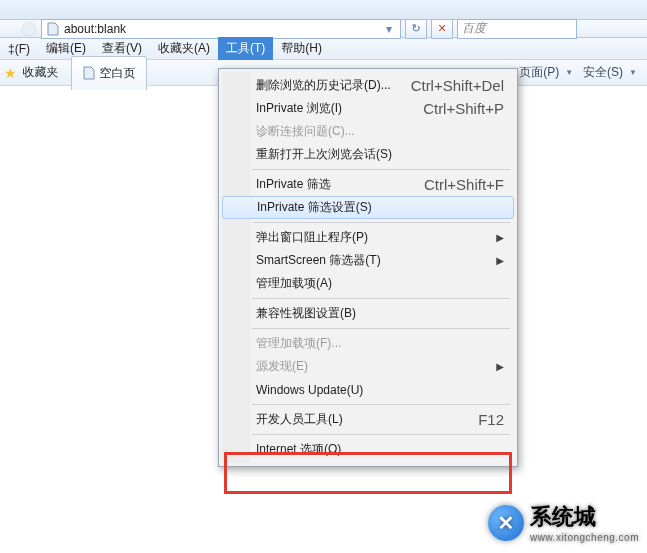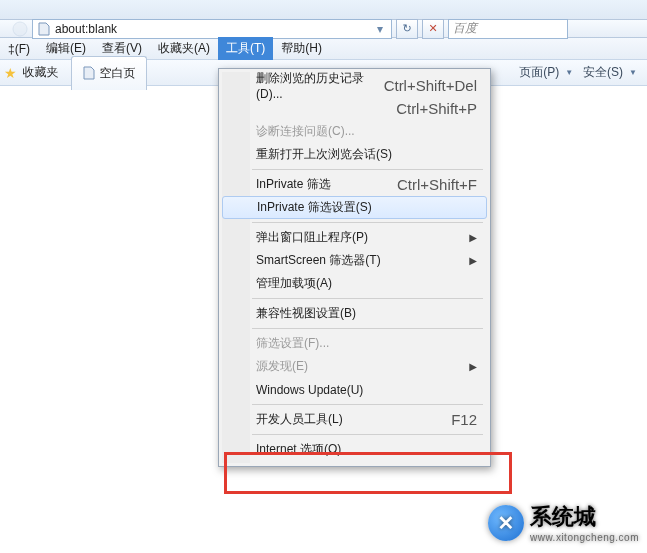--- a/index.html
+++ b/index.html
@@ -19,21 +19,21 @@
     height: 20px;
     background: linear-gradient(#eaf3fb, #dfe9f5);
     border-bottom: 1px solid #b7c8dd;
   }
   .addrbar {
     display: flex;
     align-items: center;
     height: 18px;
     background: linear-gradient(#f7fbff, #e7eef7);
     border-bottom: 1px solid #b8c9de;
-    padding: 0 12px;
+    padding: 0 21px;
     gap: 4px;
   }
   .nav-arrow { width:16px; height:16px; opacity:.4; }
   .url-box {
     flex: 0 0 360px;
     height: 20px;
     background: #fff;
     border: 1px solid #9db8d6;
     display: flex;
     align-items: center;
@@ -107,21 +107,21 @@
     gap:10px;
     padding-right:6px;
   }
   .right-tools .tool { display:flex; align-items:center; gap:6px; color:#3a4a5d; }
   .tri { font-size:8px; color:#5a7698; }
   
   .dropdown {
     position:absolute;
     left:218px;
     top:68px;
-    width:273px;
+    width:300px;
     background:#f2f2f2;
     border:1px solid #9aa7b7;
     box-shadow:2px 3px 8px rgba(0,0,0,.35);
     padding:3px;
   }
   .dd-inner {
     background:#f2f2f2;
     border-left:28px solid #ececec;
     padding:2px 0;
   }
@@ -240,20 +240,21 @@
   </div>
 </div>
 
 <div class="dropdown">
   <div class="dd-inner" id="dd-inner">
       <div class="dd-item">
         <span>删除浏览的历史记录(D)...</span>
         <span class="shortcut">Ctrl+Shift+Del</span>
       </div>
       <div class="dd-item">
+        <span>InPrivate 浏览(I)</span>
         <span class="shortcut">Ctrl+Shift+P</span>
       </div>
       <div class="dd-item disabled">
         <span>诊断连接问题(C)...</span>
       </div>
       <div class="dd-item">
         <span>重新打开上次浏览会话(S)</span>
       </div>
       <div class="dd-sep"></div>
       <div class="dd-item">
@@ -274,21 +275,21 @@
       </div>
       <div class="dd-item">
         <span>管理加载项(A)</span>
       </div>
       <div class="dd-sep"></div>
       <div class="dd-item">
         <span>兼容性视图设置(B)</span>
       </div>
       <div class="dd-sep"></div>
       <div class="dd-item disabled">
-        <span>筛选设置(F)...</span>
+        <span>管理加载项(F)...</span>
       </div>
       <div class="dd-item disabled">
         <span>源发现(E)</span>
         <span class="sub">▶</span>
       </div>
       <div class="dd-item">
         <span>Windows Update(U)</span>
       </div>
       <div class="dd-sep"></div>
       <div class="dd-item">

